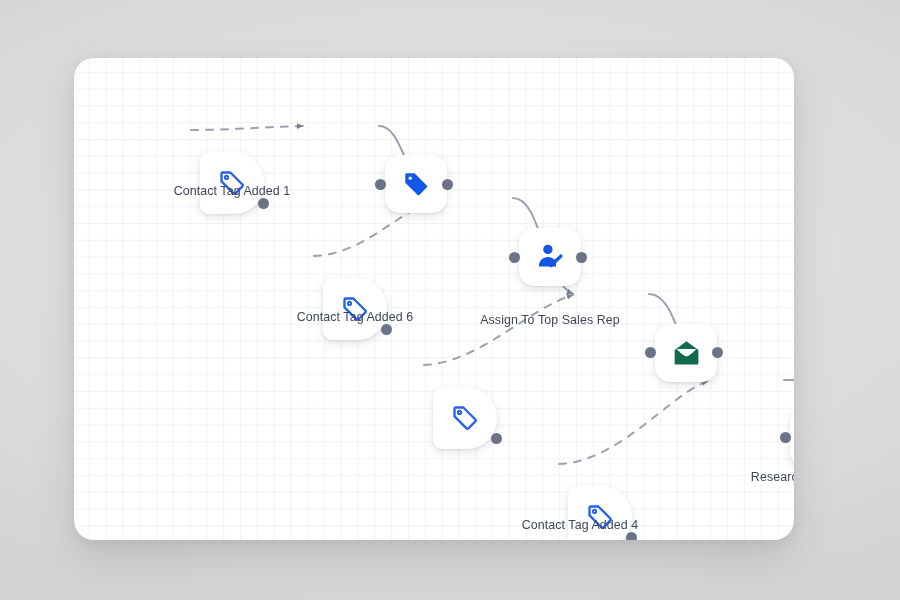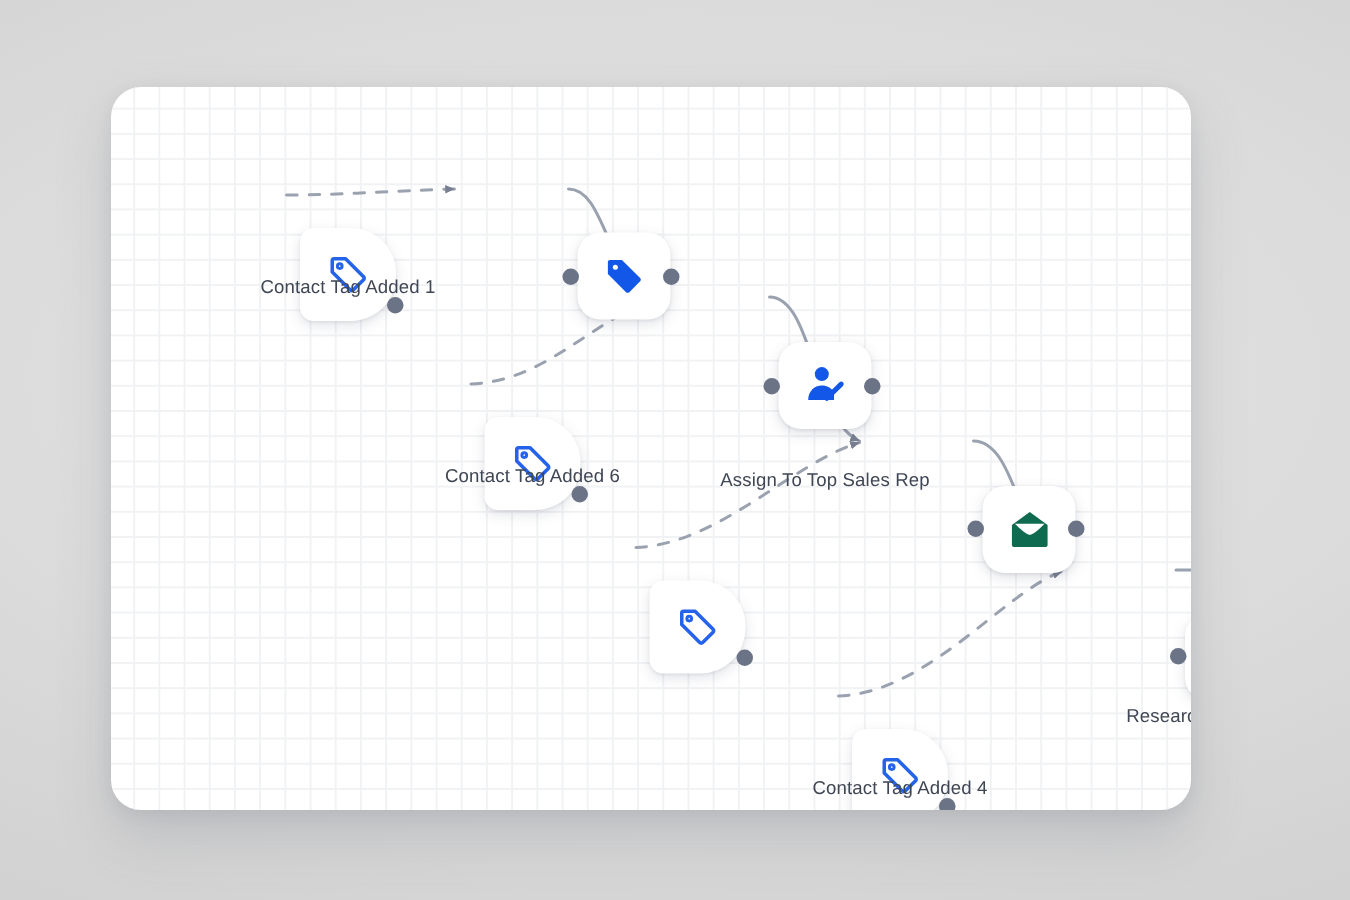--- a/index.html
+++ b/index.html
@@ -246,17 +246,17 @@
         <span class="node-icon">
           <svg width="30" height="30" viewBox="0 0 24 24" fill="none" stroke="#2563eb" stroke-width="1.9" stroke-linejoin="round">
             <path d="M3.6 10.7 L3.6 4.6 C3.6 4.05 4.05 3.6 4.6 3.6 L10.7 3.6
                      L20.3 13.2 C20.75 13.65 20.75 14.3 20.3 14.75
                      L14.75 20.3 C14.3 20.75 13.65 20.75 13.2 20.3 Z"></path>
             <circle cx="7.6" cy="7.5" r="1.25" fill="none" stroke-width="1.6"></circle>
           </svg>
         </span>
       </div>
       <div class="port" style="left:552px; top:474px;"></div>
-      <div class="node-label" style="left:396px; top:460px; width:260px;">Contact Tag Added 4</div>
+      <div class="node-label" style="left:376px; top:460px; width:260px;">Contact Tag Added 4</div>
 
     </div>
   </div>
 </div>
 
 </body></html>

